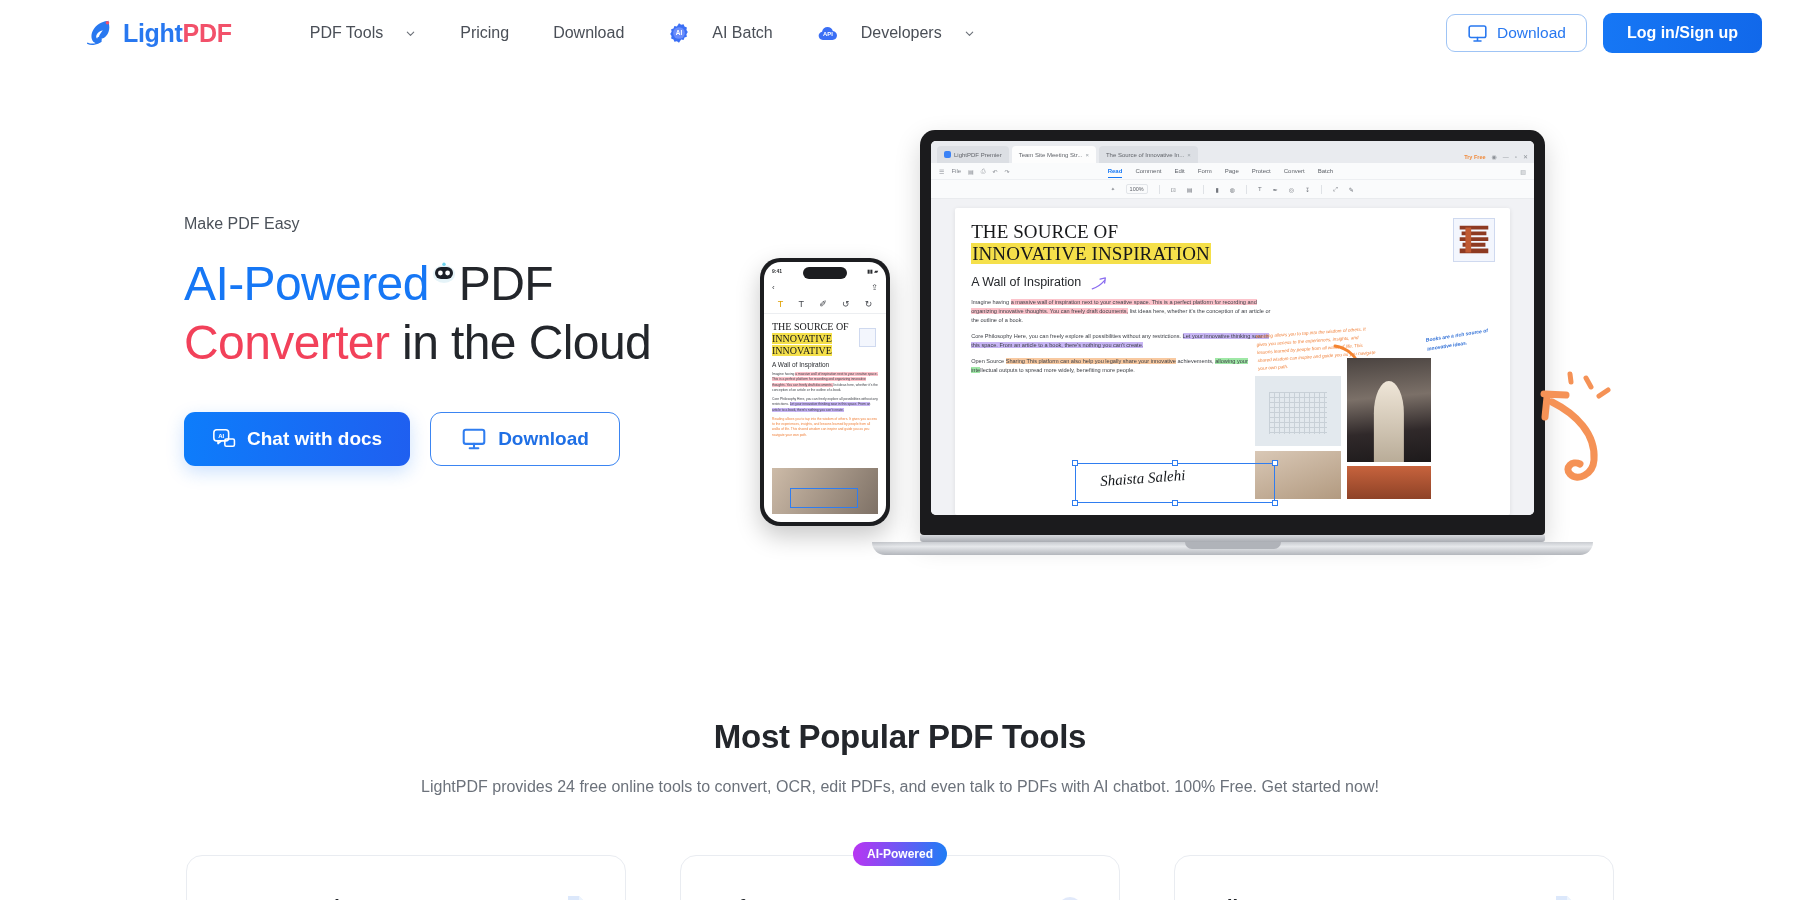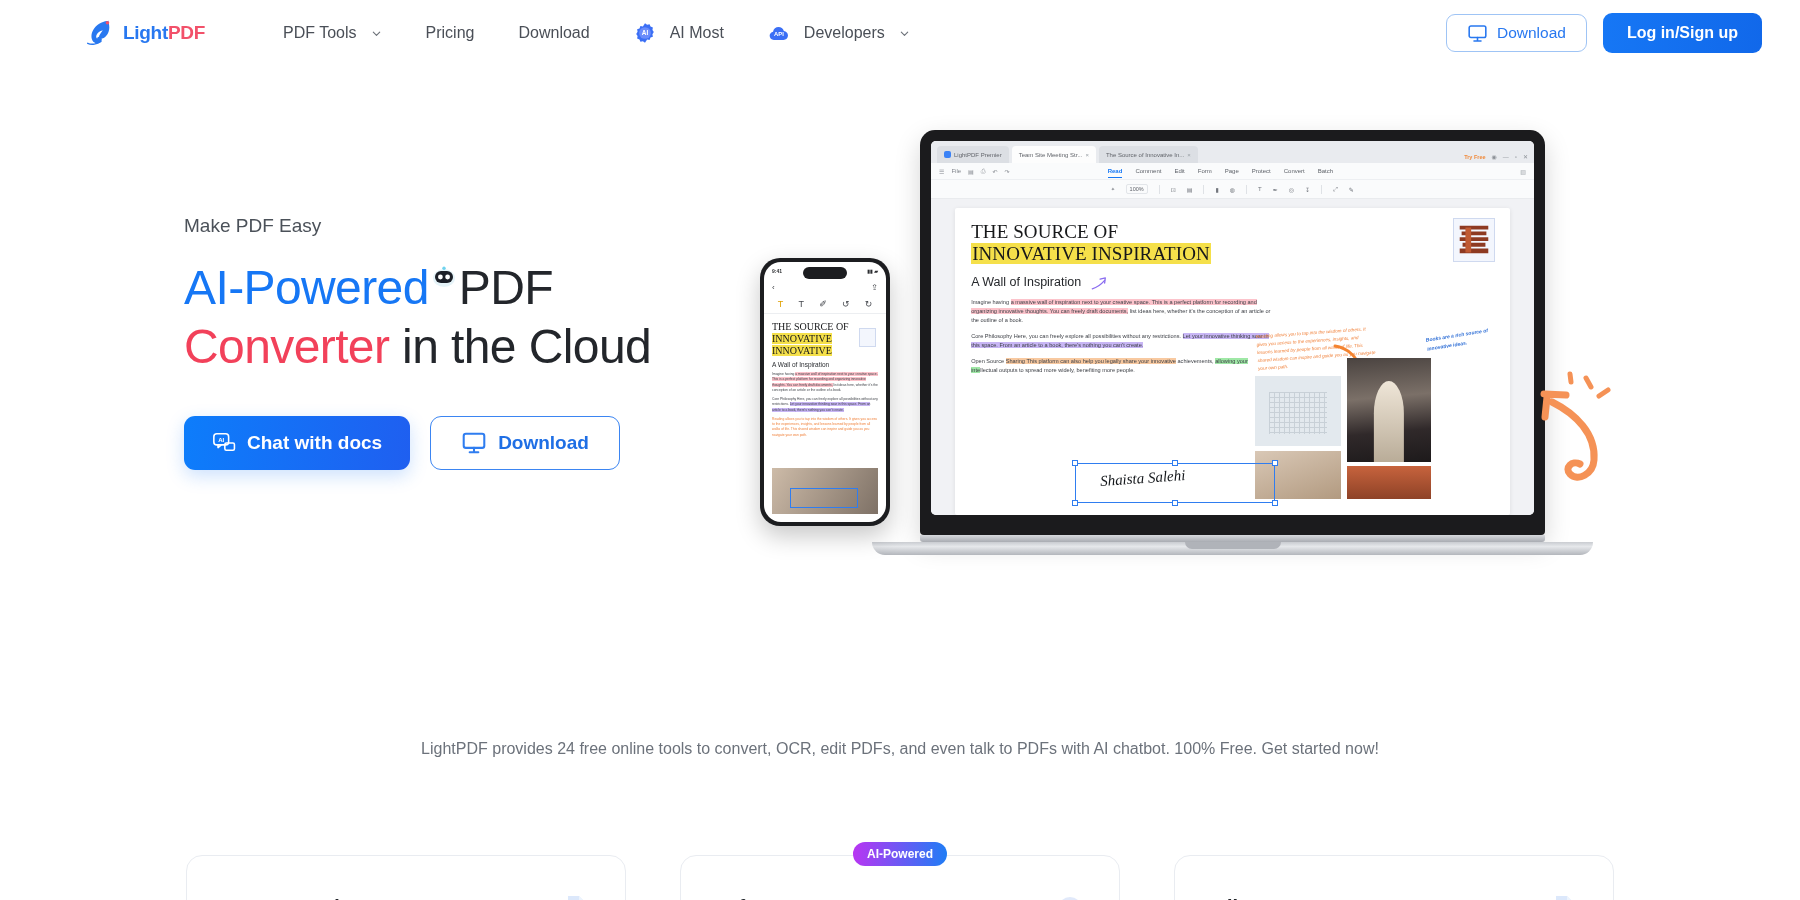--- a/index.html
+++ b/index.html
@@ -15,27 +15,27 @@
   
   .header {
     position: absolute; top: 0; left: 0;
     width: 1800px; height: 66px;
     display: flex; align-items: center;
     background: #fff;
     z-index: 50;
   }
   .logo { display: flex; align-items: center; margin-left: 84px; gap: 9px; }
   .logo-mark { width: 30px; height: 30px; display: block; }
-  .logo-text { font-size: 19px; font-weight: 700; letter-spacing: -0.3px; }
+  .logo-text { font-size: 25px; font-weight: 700; letter-spacing: -0.3px; }
   .logo-light { color: #2878f0; }
   .logo-pdf { color: #f2516a; }
 
   .nav { display: flex; align-items: center; margin-left: 56px; gap: 0; }
   .nav-item {
-    display: flex; align-items: center; gap: 14px;
+    display: flex; align-items: center; gap: 22px;
     font-size: 16px; color: #4a4f57;
     padding: 8px 22px; cursor: pointer; white-space: nowrap;
   }
   .caret { width: 11px; height: 11px; display: inline-block; }
   .badge-icon { width: 22px; height: 22px; display: inline-block; flex: none; }
 
   .header-right {
     position: absolute; right: 38px; top: 0; height: 66px;
     display: flex; align-items: center; gap: 16px;
   }
@@ -52,21 +52,21 @@
     border-radius: 9px; border: none;
     background: linear-gradient(95deg,#1677f5 0%,#1168ea 100%);
     color: #fff; font-size: 16px; font-weight: 700;
     cursor: pointer; white-space: nowrap;
     font-family: "Liberation Sans", sans-serif;
   }
   .monitor-ico { width: 21px; height: 21px; flex: none; }
 
   
   .hero-left { position: absolute; left: 184px; top: 215px; width: 620px; }
-  .kicker { font-size: 19px; color: #4b5159; margin-bottom: 22px; }
+  .kicker { font-size: 16px; color: #4b5159; margin-bottom: 22px; }
   .headline {
     font-size: 48px; line-height: 1.22; font-weight: 400;
     color: #23262b; letter-spacing: -0.6px;
   }
   .hl-blue { color: #1677f5; }
   .hl-red  { color: #f2415a; text-align: center; }
   .bot-ico { display: inline-block; width: 26px; height: 26px; vertical-align: 14px; margin: 0 2px; }
 
   .cta-row { display: flex; align-items: flex-start; gap: 20px; margin-top: 40px; }
   .btn-chat {
@@ -323,21 +323,21 @@
       <div class="nav-item">
         <span>Download</span>
       </div>
 
       <div class="nav-item">
         <svg class="badge-icon" viewBox="0 0 24 24">
           <path d="M12 1.4l2.3 1.5 2.7-.5 1 2.6 2.6 1-.5 2.7 1.5 2.3-1.5 2.3.5 2.7-2.6 1-1 2.6-2.7-.5L12 22.6l-2.3-1.5-2.7.5-1-2.6-2.6-1 .5-2.7L2.4 13l1.5-2.3-.5-2.7 2.6-1 1-2.6 2.7.5z" fill="#3b6ff5"></path>
           <circle cx="12" cy="12" r="6.4" fill="#6b8dfb"></circle>
           <text x="12" y="14.6" font-size="7" font-weight="700" fill="#ffffff" text-anchor="middle" font-family="Liberation Sans, sans-serif">AI</text>
         </svg>
-        <span>AI Most</span>
+        <span>AI Batch</span>
       </div>
 
       <div class="nav-item">
         <svg class="badge-icon" viewBox="0 0 24 24">
           <path d="M6.4 19.5c-2.6 0-4.6-2-4.6-4.5 0-2.2 1.6-4 3.7-4.4.5-2.9 3-5.1 6-5.1 2.7 0 5 1.8 5.8 4.3 2.5.2 4.5 2.3 4.5 4.9 0 2.7-2.2 4.8-4.9 4.8z" fill="#3b6ff5"></path>
           <text x="12" y="15.6" font-size="6.4" font-weight="700" fill="#ffffff" text-anchor="middle" font-family="Liberation Sans, sans-serif">API</text>
         </svg>
         <span>Developers</span>
         <svg class="caret" viewBox="0 0 12 12">
           <path d="M2.5 4.5L6 8l3.5-3.5" stroke="#6b7078" stroke-width="1.2" fill="none" stroke-linecap="round" stroke-linejoin="round"></path>
@@ -562,20 +562,21 @@
     </div>
 
     <svg class="deco-arrow" viewBox="0 0 110 130">
       <path d="M22 32C46 44 66 64 64 90c-1 14-16 22-24 14-6-6 2-14 10-10" stroke="#f59256" stroke-width="7" fill="none" stroke-linecap="round"></path>
       <path d="M14 24l22 1M17 27l-2 20" stroke="#f59256" stroke-width="7" fill="none" stroke-linecap="round"></path>
       <path d="M56 8l5 9M78 20l-9 6M40 4l1 8" stroke="#f59256" stroke-width="5" fill="none" stroke-linecap="round"></path>
     </svg>
   </div>
 
   <div class="section">
+    <h2 class="sec-title">Most Popular PDF Tools</h2>
     <p class="sec-sub">LightPDF provides 24 free online tools to convert, OCR, edit PDFs, and even talk to PDFs with AI chatbot. 100% Free. Get started now!</p>
   </div>
 
   <div class="cards">
 
     <div class="card">
       <div class="card-title">PDF to Word</div>
       <svg class="card-ico" viewBox="0 0 30 30">
         <path d="M7 2h11l6 6v20H7z" fill="#8fb6f2"></path>
         <path d="M18 2l6 6h-6z" fill="#c7dbfa"></path>

